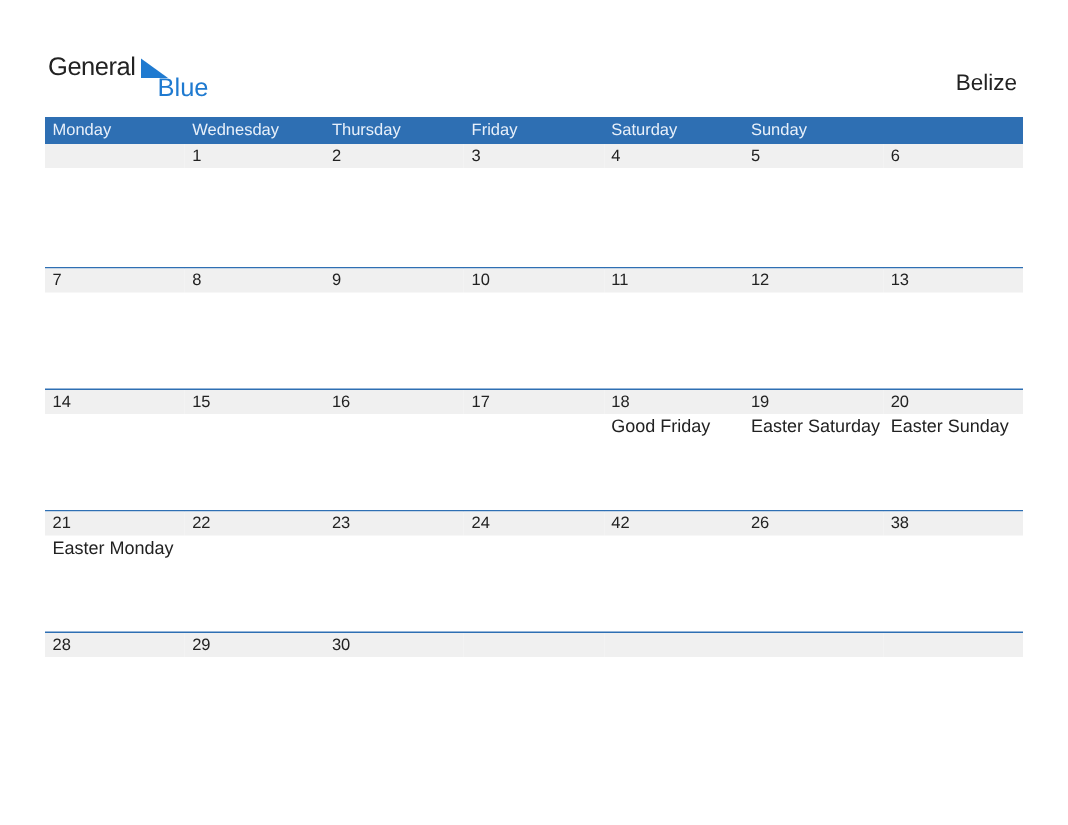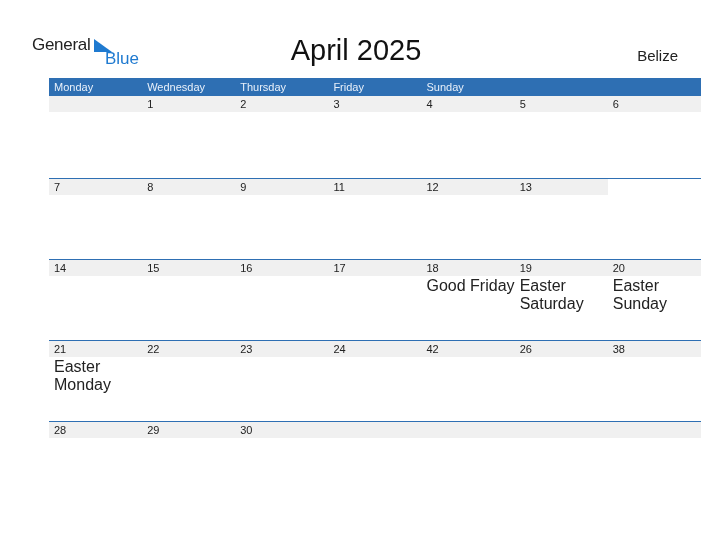--- a/index.html
+++ b/index.html
@@ -3,47 +3,47 @@
 <meta charset="utf-8">
 <style>
   body { margin:0; background:#fff; font-family:"Liberation Sans", sans-serif; }
   .page { position:relative; width:712px; height:550px; background:#fff; overflow:hidden; }
   .logo { position:absolute; left:32px; top:35px; width:90px; height:34px; }
   .logo .g { position:absolute; left:0; top:0; font-size:17px; color:#222; letter-spacing:-0.3px; }
   .logo .b { position:absolute; left:49px; top:14px; font-size:17px; color:#1f7ad0;margin-left:24px; }
   .logo .tri { position:absolute; left:62px; top:4px; width:0; height:0; border-left:18px solid #1f7ad0; border-top:0 solid transparent; border-bottom:13px solid transparent; transform:scaleY(-1); }
   .title { position:absolute; left:0; width:712px; top:34px; text-align:center; font-size:29px; color:#111; }
   .country { position:absolute; right:34px; top:47px; font-size:15px; color:#222; }
-  .grid { position:absolute; left:30px; top:78px; width:652px;margin-left:19px; }
+  .grid { position:absolute; left:30px; top:78px; width:652px; }
   .head { display:flex; background:#2e6fb3; height:18px; }
   .head div { width:93.14px; color:#e8f0fa; font-size:11px; line-height:18px; padding-left:5px; box-sizing:border-box; }
   .week { height:81px; border-top:1px solid #2e6fb3; box-sizing:border-box; display:flex; }
   .week.first { border-top:none; height:82px; }
   .cell { width:93.14px; box-sizing:border-box; }
   .num { background:#f0f0f0; height:16px; font-size:11px; line-height:16px; padding-left:5px; color:#222; }
-  .hol { font-size:16px; color:#222; padding-left:5px; margin-top:1px; }
+  .hol { font-size:12px; color:#222; padding-left:5px; margin-top:1px; }
 </style>
 </head>
 <body>
 
 <div class="page">
   <div class="logo">
     <span class="g">General</span>
     <span class="tri"></span>
     <span class="b">Blue</span>
   </div>
-  <div class="title">April 2025</div>
   <div class="country">Belize</div>
 
   <div class="grid">
     <div class="head" id="head">
         <div>Monday</div>
         <div>Wednesday</div>
         <div>Thursday</div>
         <div>Friday</div>
+        <div>Saturday</div>
         <div>Sunday</div>
       </div>
     <div id="weeks">
         <div class="week first">
           <div class="cell">
             <div class="num"></div>
           </div>
           <div class="cell">
             <div class="num">1</div>
           </div>
@@ -65,20 +65,23 @@
         </div>
         <div class="week">
           <div class="cell">
             <div class="num">7</div>
           </div>
           <div class="cell">
             <div class="num">8</div>
           </div>
           <div class="cell">
             <div class="num">9</div>
+          </div>
+          <div class="cell">
+            <div class="num">10</div>
           </div>
           <div class="cell">
             <div class="num">11</div>
           </div>
           <div class="cell">
             <div class="num">12</div>
           </div>
           <div class="cell">
             <div class="num">13</div>
           </div>

